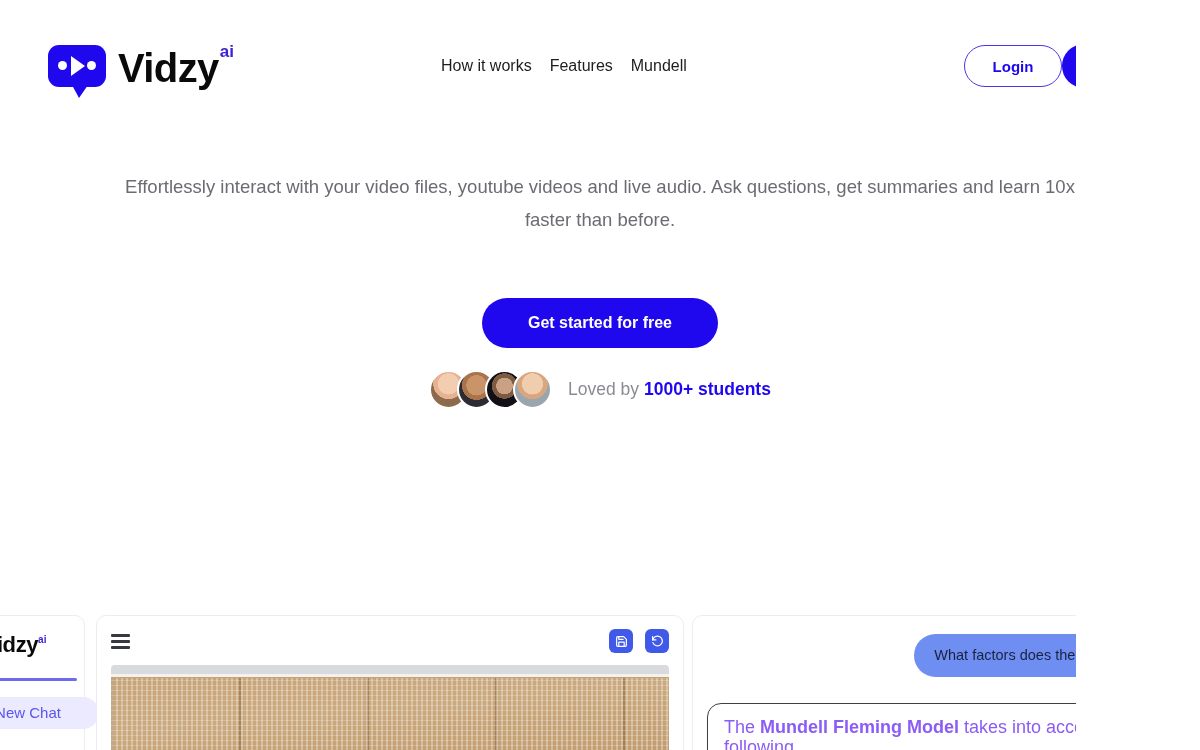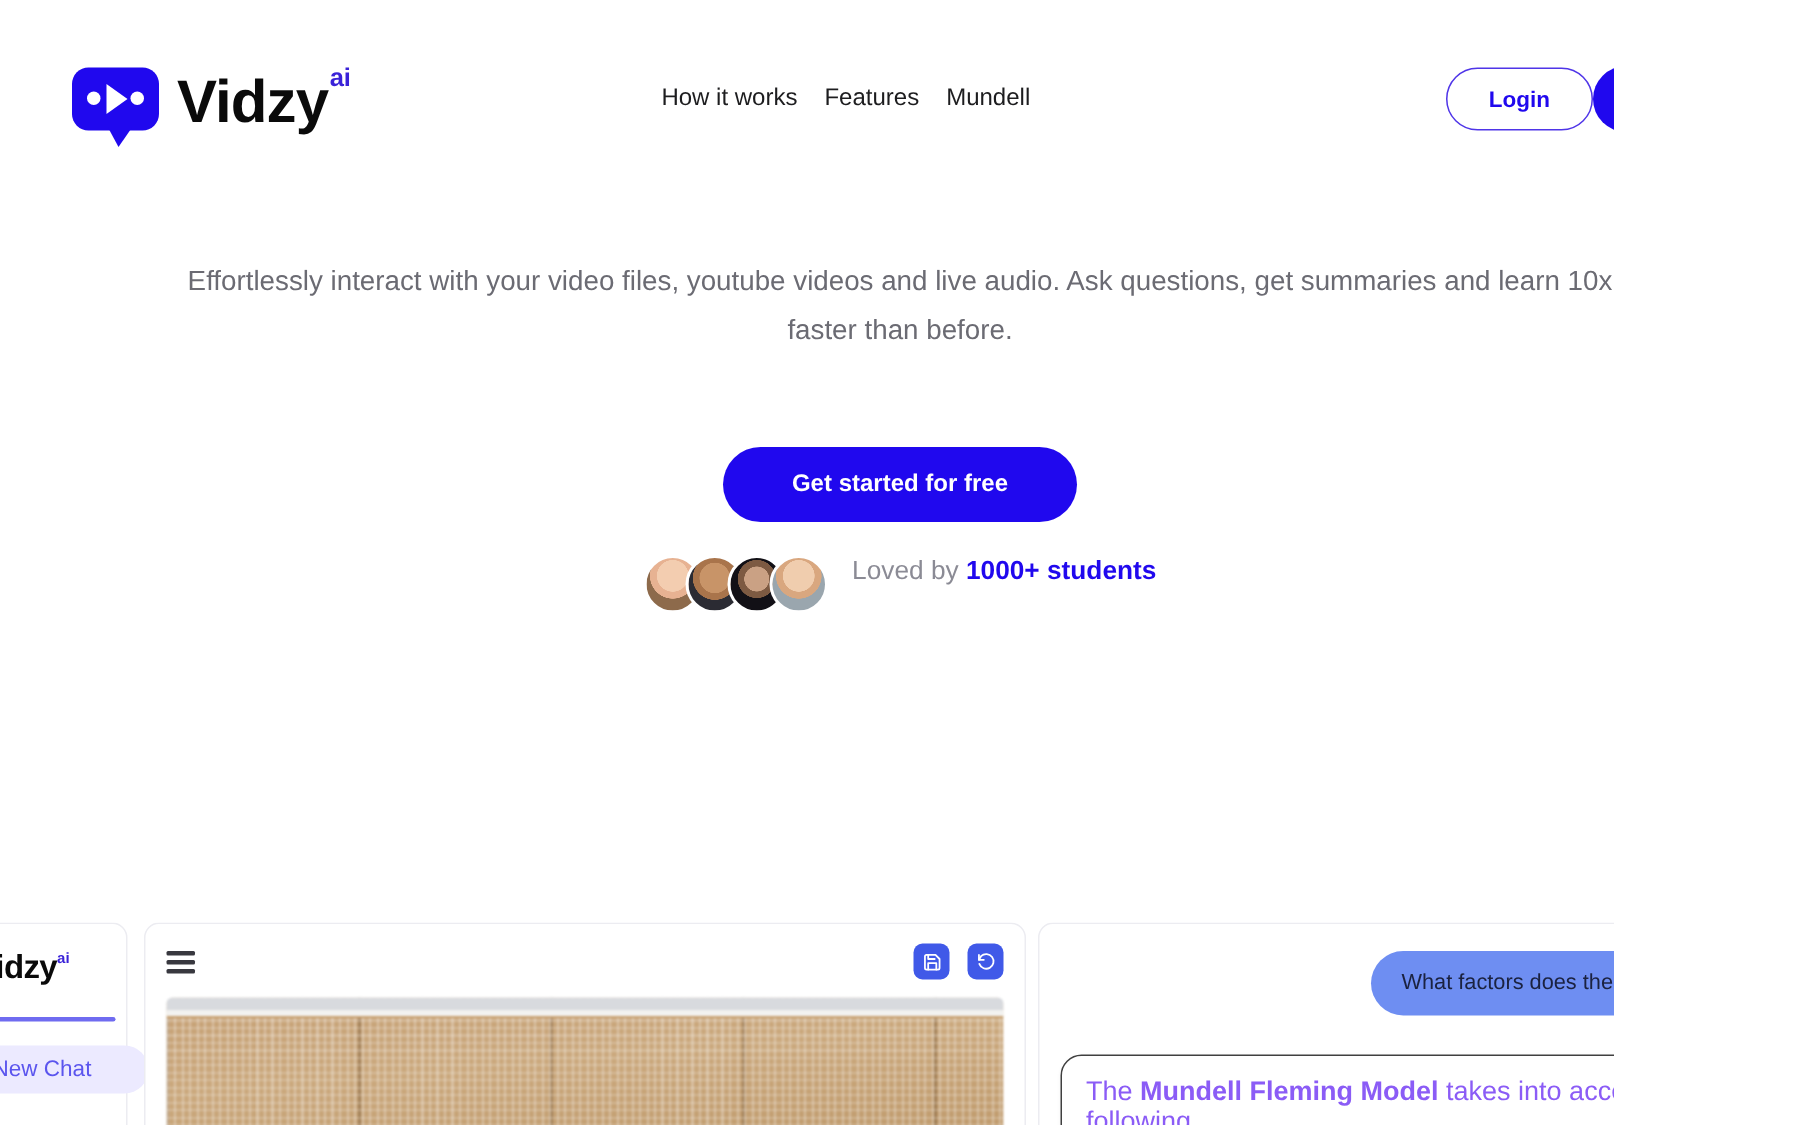--- a/index.html
+++ b/index.html
@@ -181,20 +181,21 @@
     color: #ffffff;
     font-size: 16px;
     font-weight: 700;
     font-family: inherit;
     cursor: pointer;
   }
 
   .social-proof {
     margin-top: 22px;
     display: flex;
+    align-items: center;
     justify-content: center;
     gap: 16px;
   }
 
   .avatars { display: flex; align-items: center; }
   .avatar {
     width: 39px; height: 39px;
     border-radius: 50%;
     border: 2.5px solid #ffffff;
     margin-left: -11px;

